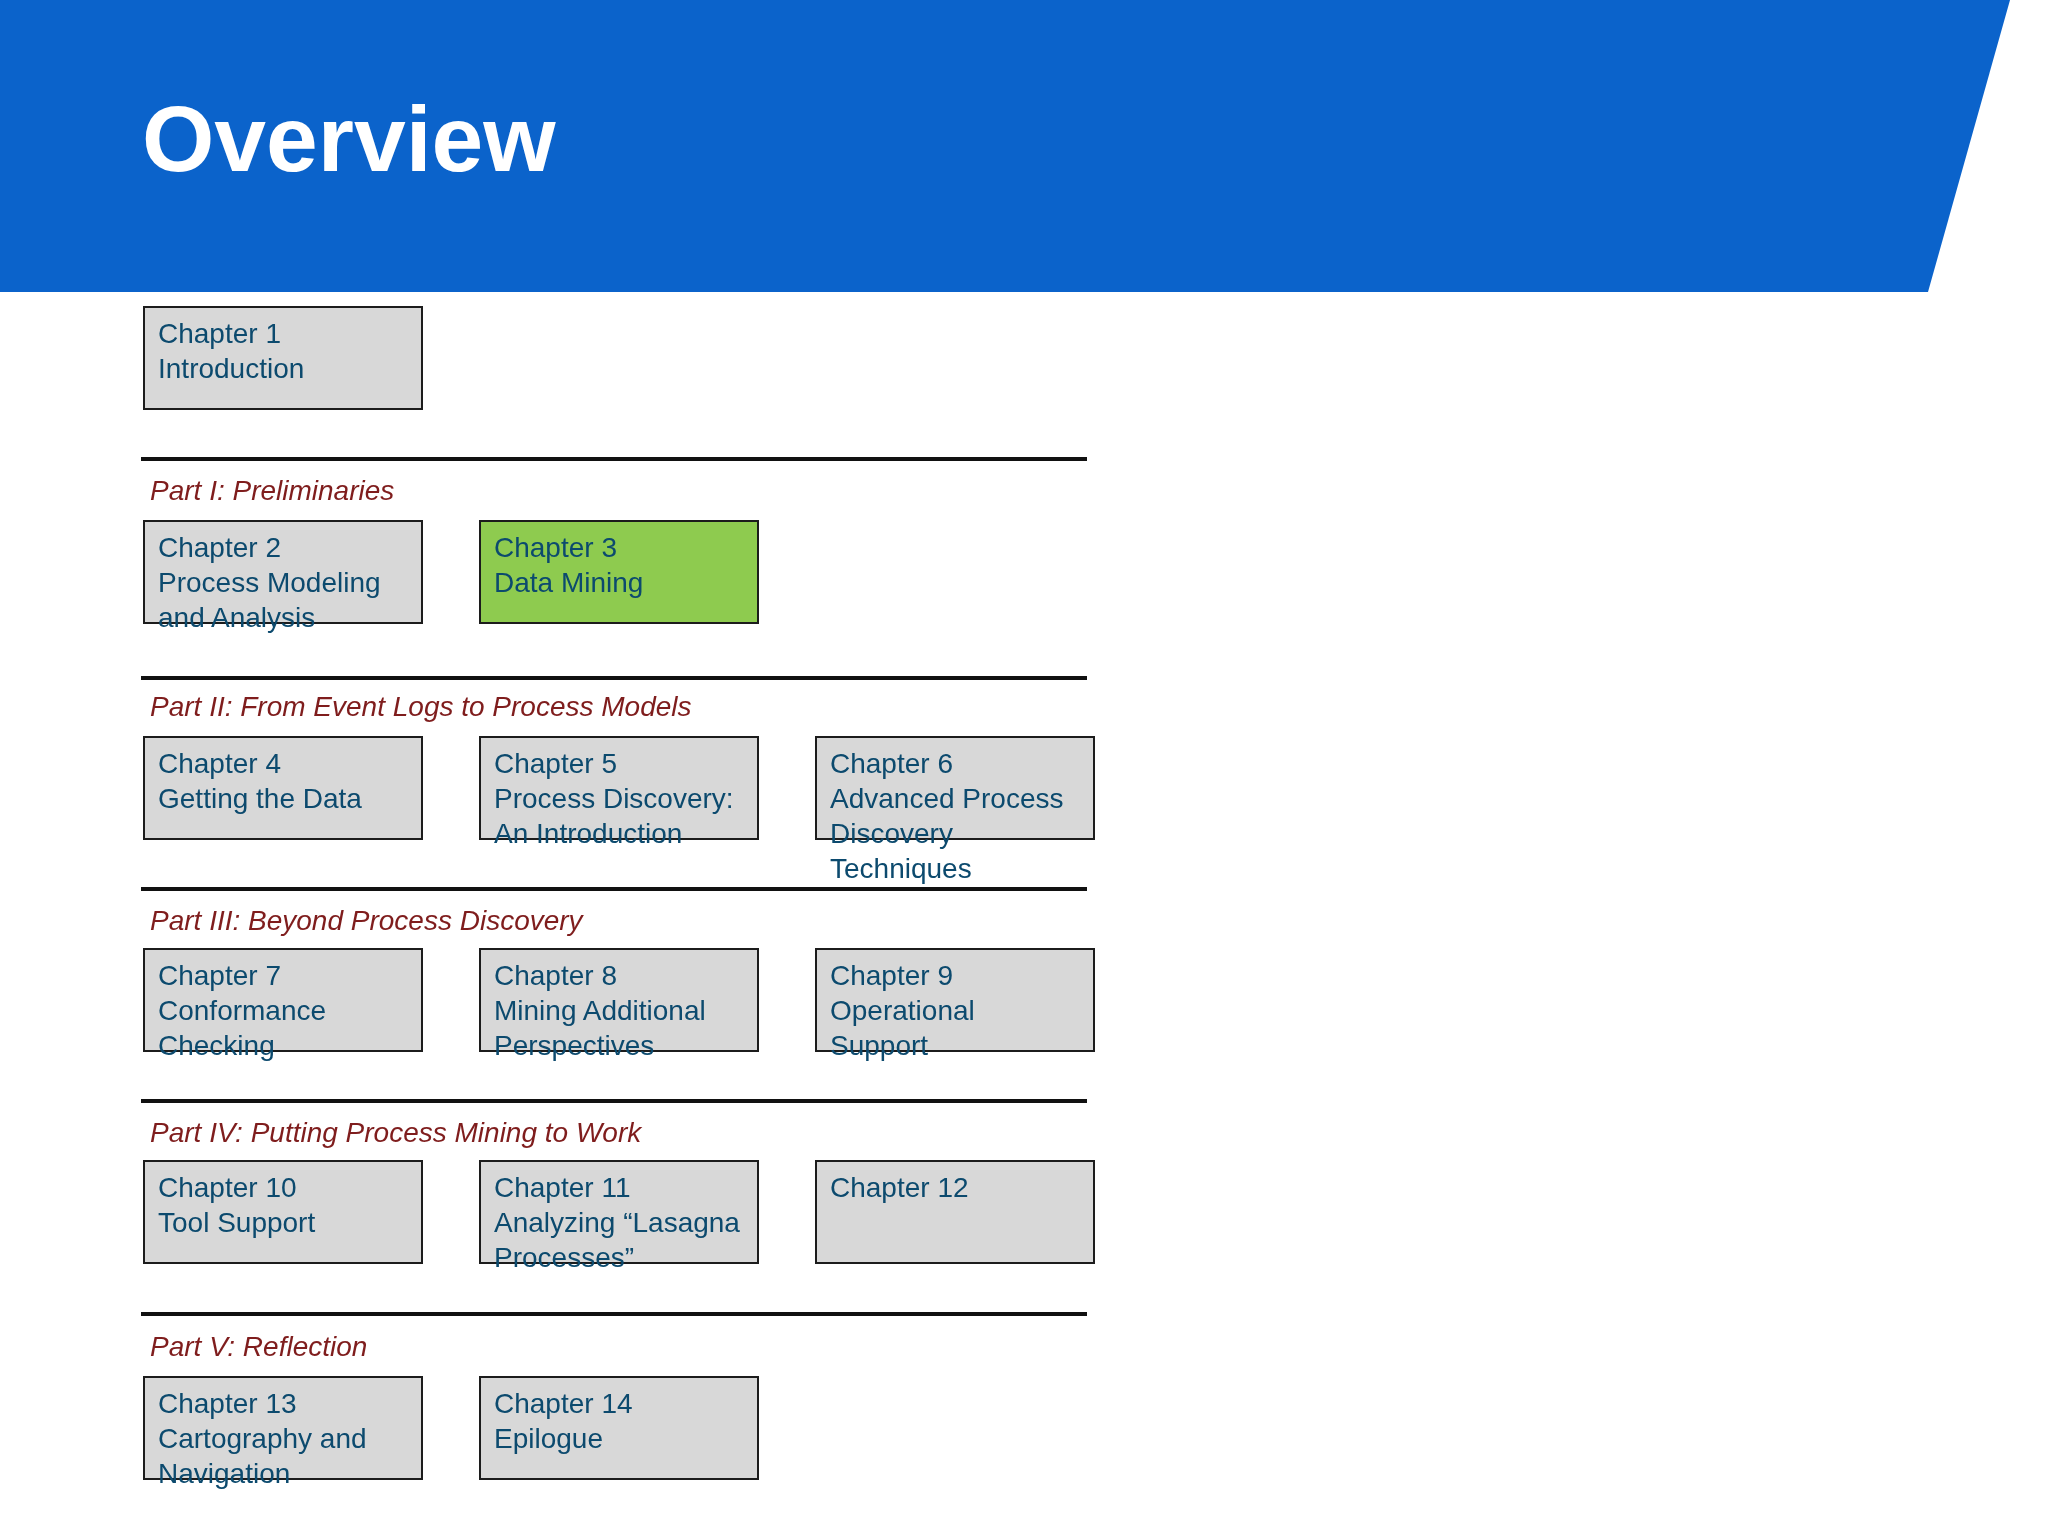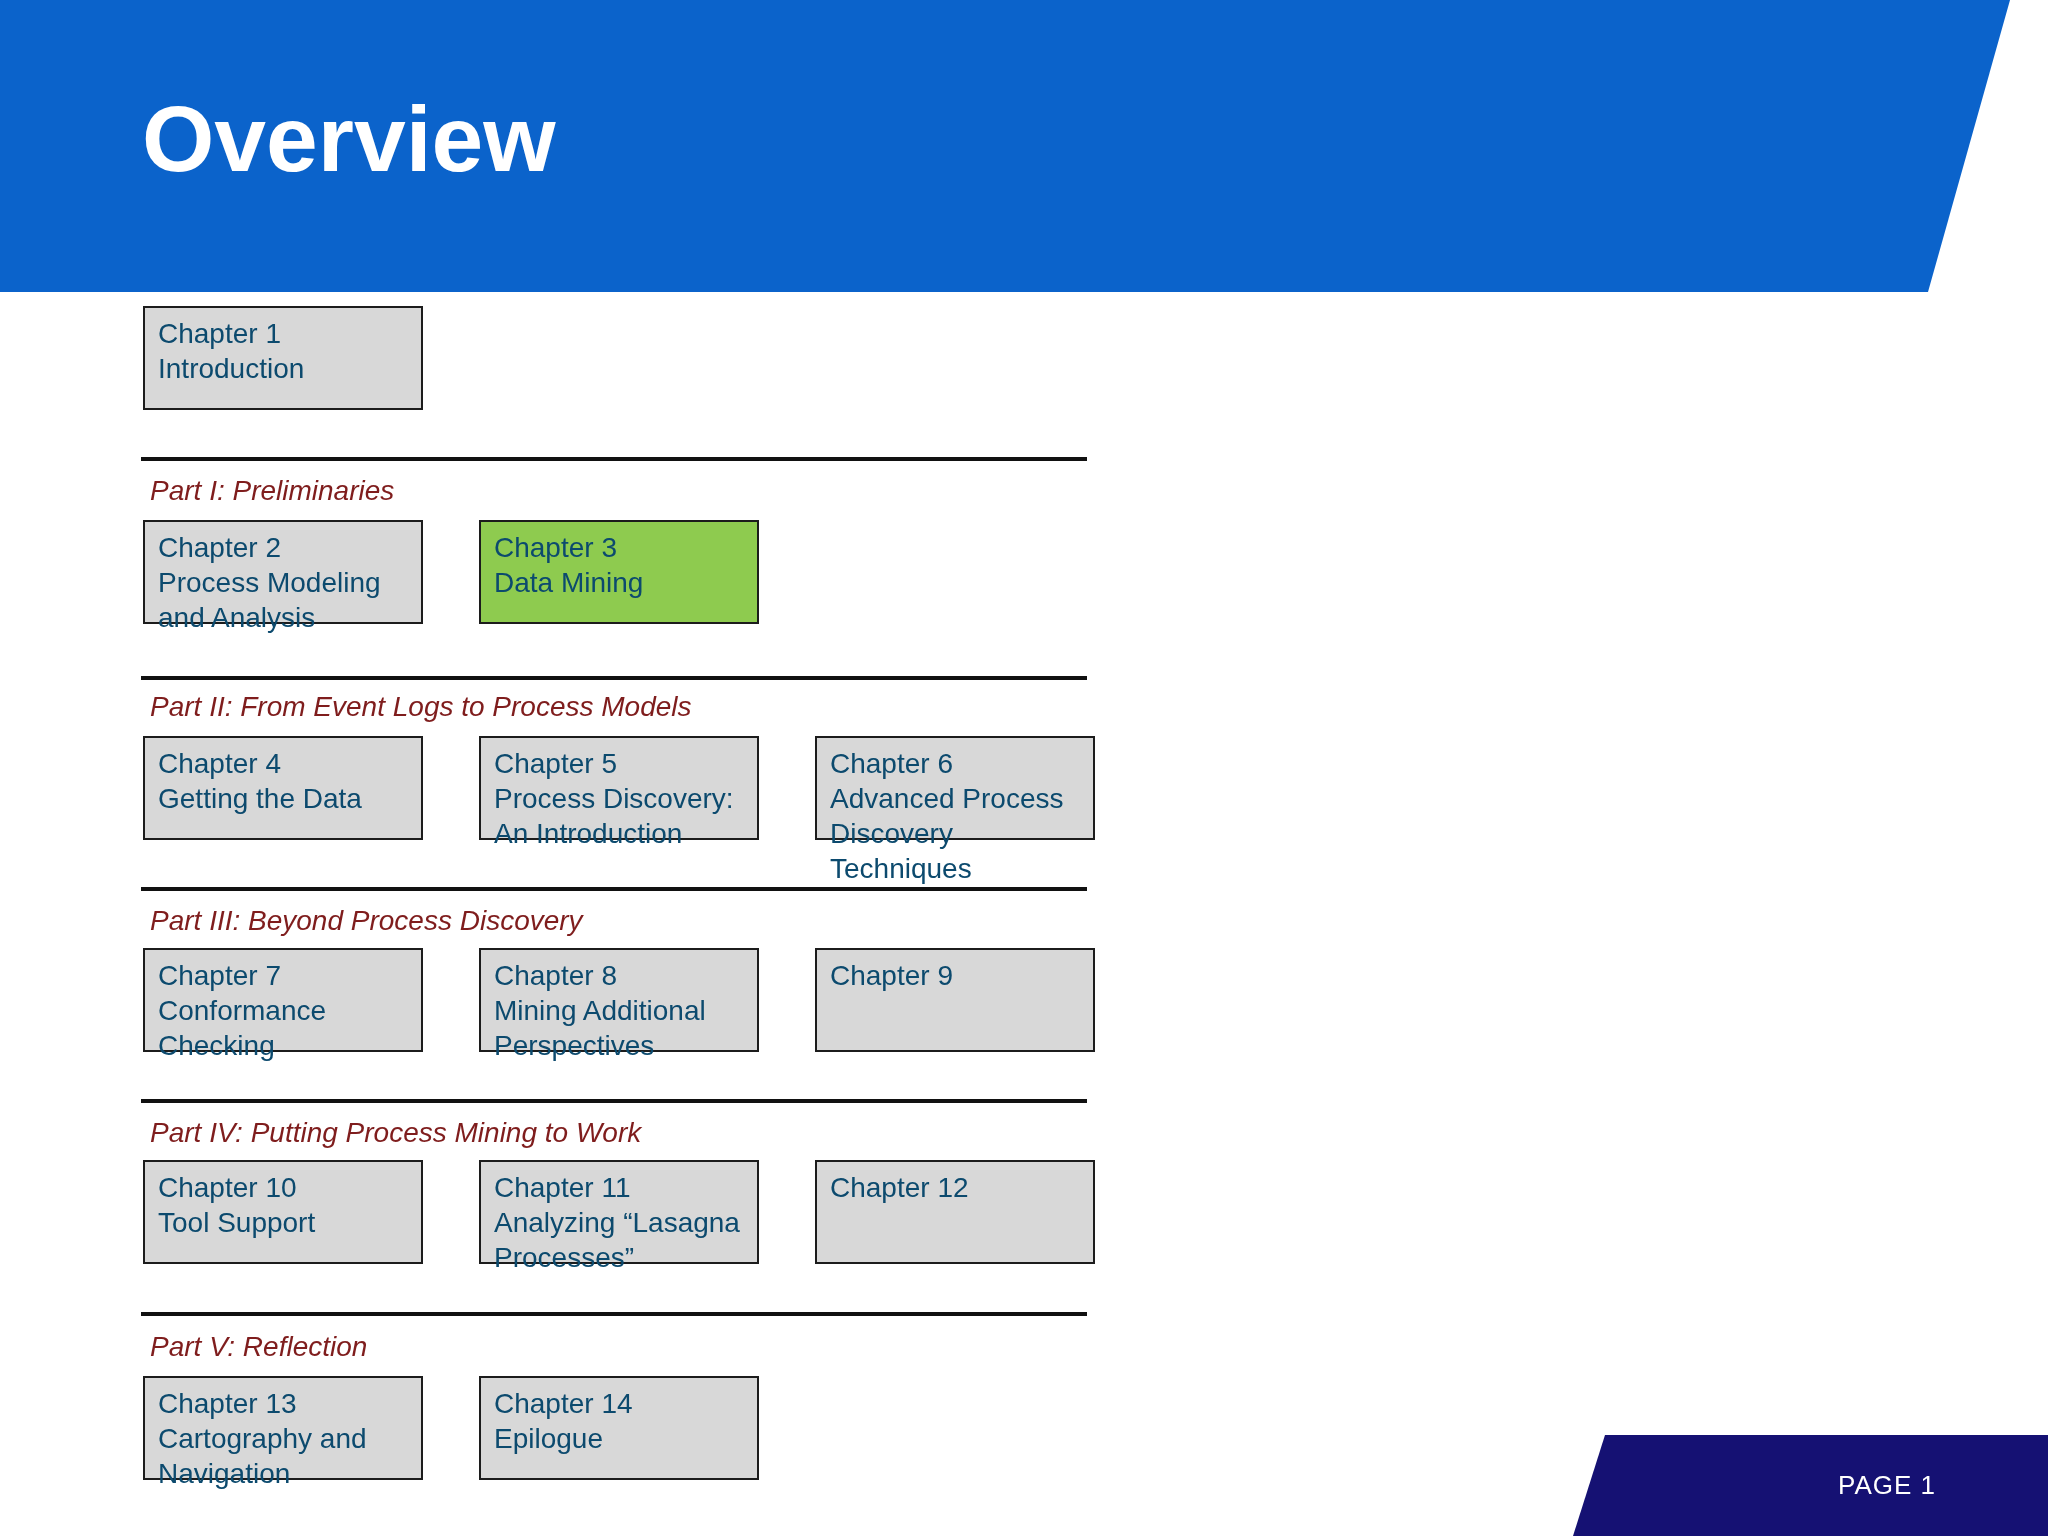--- a/index.html
+++ b/index.html
@@ -97,20 +97,21 @@
     <div class="box c0 r4">
       <div>Chapter 7</div>
       <div>Conformance Checking</div>
     </div>
     <div class="box c1 r4">
       <div>Chapter 8</div>
       <div>Mining Additional Perspectives</div>
     </div>
     <div class="box c2 r4">
       <div>Chapter 9</div>
+      <div>Operational Support</div>
     </div>
 
     <div class="sep s4"></div>
     <div class="part-label p4">Part IV: Putting Process Mining to Work</div>
     <div class="box c0 r5">
       <div>Chapter 10</div>
       <div>Tool Support</div>
     </div>
     <div class="box c1 r5">
       <div>Chapter 11</div>
@@ -126,17 +127,14 @@
       <div>Chapter 13</div>
       <div>Cartography and Navigation</div>
     </div>
     <div class="box c1 r6">
       <div>Chapter 14</div>
       <div>Epilogue</div>
     </div>
 
   </main>
 
-  <footer class="page-banner">
-    <span>PAGE 1</span>
-  </footer>
 
 </div>
 
 </body></html>

